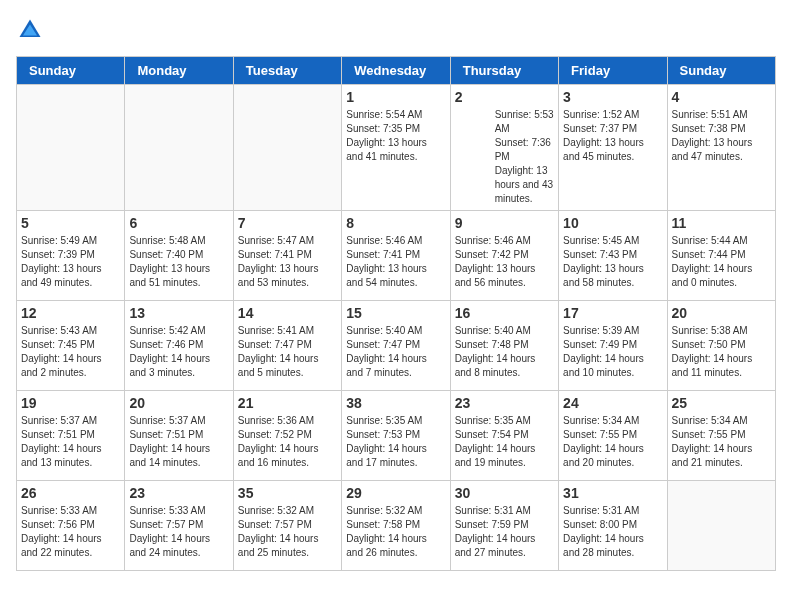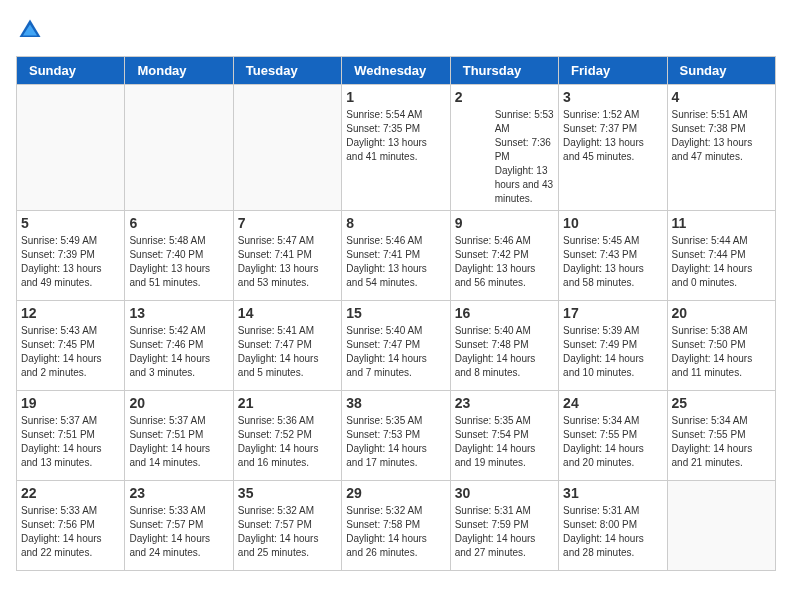--- a/index.html
+++ b/index.html
@@ -268,21 +268,21 @@
         </td>
         <td>
           <span class="day-number">25</span>
           <div class="day-info" style="white-space: pre-line;">Sunrise: 5:34 AM
 Sunset: 7:55 PM
 Daylight: 14 hours and 21 minutes.</div>
         </td>
       </tr>
       <tr>
         <td>
-          <span class="day-number">22</span>
+          <span class="day-number">26</span>
           <div class="day-info" style="white-space: pre-line;">Sunrise: 5:33 AM
 Sunset: 7:56 PM
 Daylight: 14 hours and 22 minutes.</div>
         </td>
         <td>
           <span class="day-number">23</span>
           <div class="day-info" style="white-space: pre-line;">Sunrise: 5:33 AM
 Sunset: 7:57 PM
 Daylight: 14 hours and 24 minutes.</div>
         </td>

